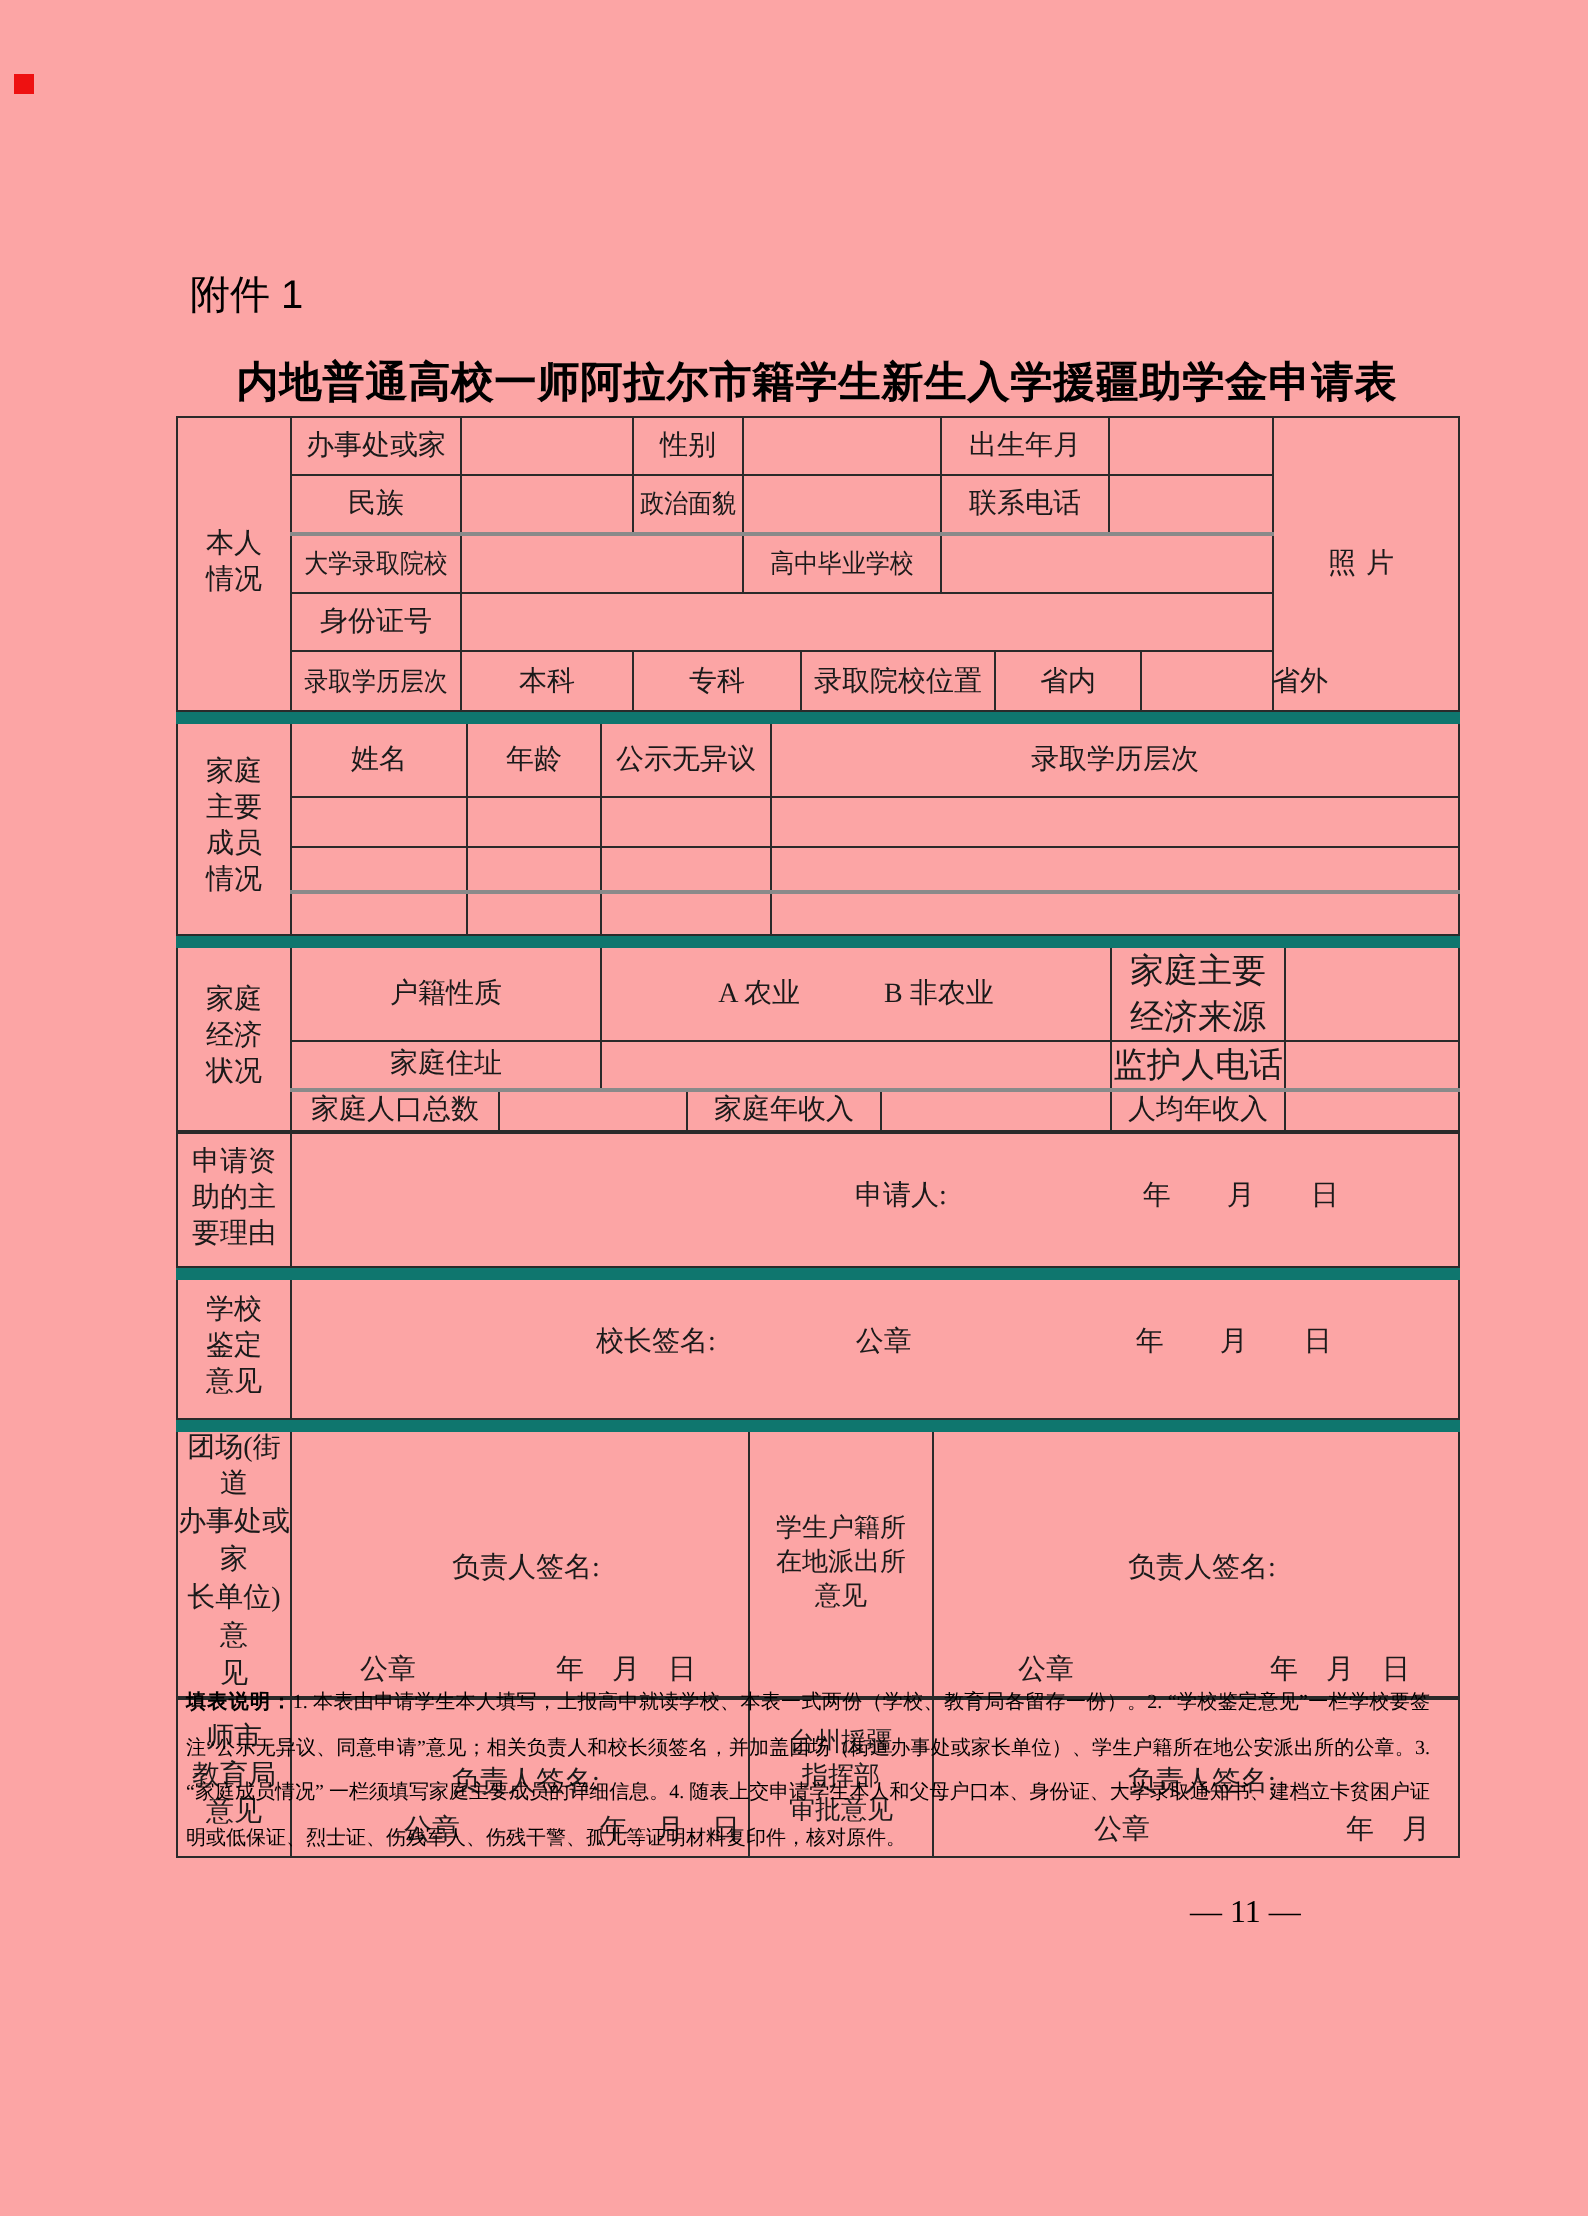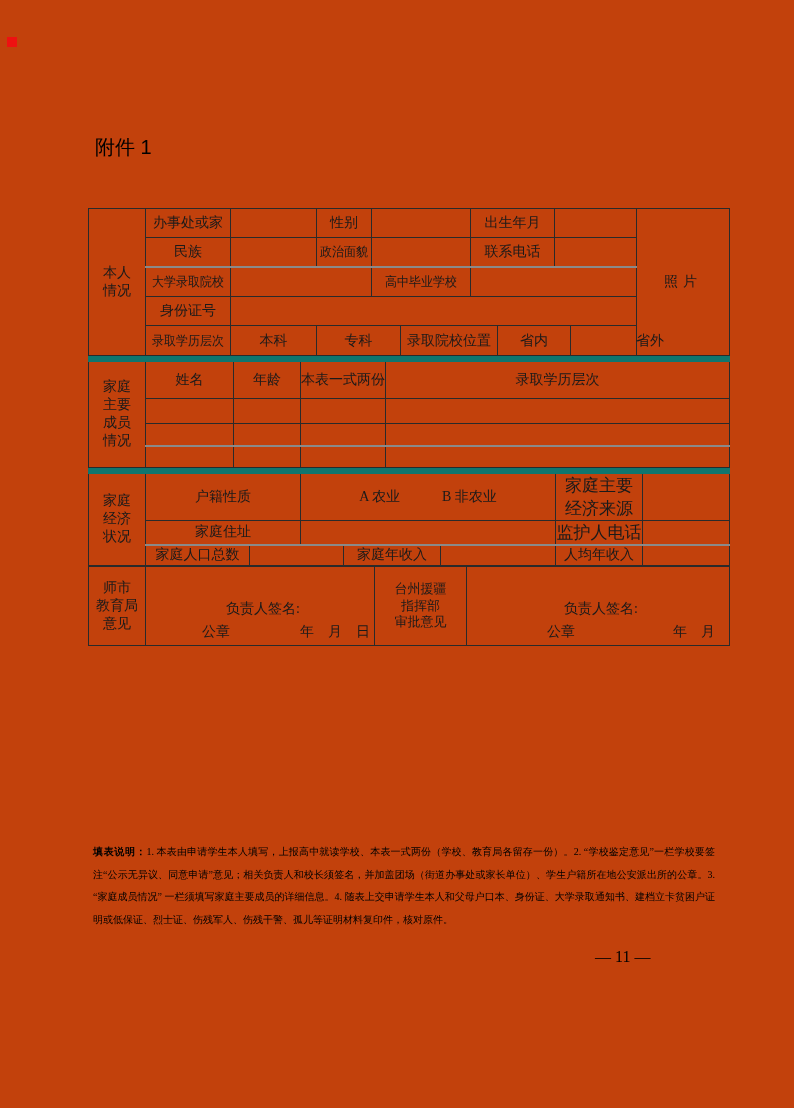--- a/index.html
+++ b/index.html
@@ -1,16 +1,16 @@
 <!DOCTYPE html>
 <html><head>
 <meta charset="utf-8">
 <style>
   html,body{margin:0;padding:0;background:#ffffff;}
-  .page{position:relative;width:794px;height:1108px;background:#c2410c;overflow:hidden;
+  .page{position:relative;width:794px;height:1108px;background:#fca5a5;overflow:hidden;
         font-family:"Liberation Serif","DejaVu Serif",serif;color:#1a1a1a;}
   .red-marker{position:absolute;left:7px;top:37px;width:10px;height:10px;background:#ee1111;}
   .attachment{position:absolute;left:95px;top:134px;font-size:20px;
               font-family:"Liberation Sans","DejaVu Sans",sans-serif;color:#000;}
   .doc-title{position:absolute;left:88px;top:177px;width:641px;text-align:center;
              font-size:21px;font-weight:bold;letter-spacing:0.5px;
              font-family:"Liberation Sans","DejaVu Sans",sans-serif;color:#000;white-space:nowrap;}
   .tablewrap{position:absolute;left:88px;top:208px;width:641px;}
   table.sec{border-collapse:collapse;table-layout:fixed;width:641px;}
   table.sec td{border:1px solid #2a2a2a;padding:0;font-size:14px;text-align:center;
@@ -37,20 +37,21 @@
 </style>
 </head>
 <body>
 
 <div class="page">
 
   <div class="red-marker"></div>
 
   <div class="attachment">附件 1</div>
 
+  <div class="doc-title">内地普通高校一师阿拉尔市籍学生新生入学援疆助学金申请表</div>
 
   <div class="tablewrap">
 
     <table class="sec s1">
       <colgroup>
         <col style="width:57px">
           <col style="width:85px">
           <col style="width:86px">
           <col style="width:55px">
         <col style="width:29px">
@@ -111,21 +112,21 @@
           <col style="width:344px">
       </colgroup>
       <tbody>
           <tr style="height:39px">
         <td rowspan="4" class="seclabel pre">家庭
 主要
 成员
 情况</td>
         <td>姓名</td>
         <td>年龄</td>
-        <td>本表一式两份</td>
+        <td>公示无异议</td>
         <td>录取学历层次</td>
       </tr>
       <tr style="height:25px">
         <td></td>
         <td></td>
         <td></td>
         <td></td>
       </tr>
       <tr style="height:23px">
         <td class="gray-bot"></td>
@@ -174,22 +175,77 @@
         <td class="leftcell">家庭人口总数</td>
         <td colspan="2"></td>
         <td class="leftcell">家庭年收入</td>
         <td></td>
         <td class="leftcell">人均年收入</td>
         <td></td>
       </tr>
     </tbody>
       </table>
 
-
-
+    <table class="sec s4">
+      <colgroup>
+          <col style="width:57px">
+          <col style="width:584px">
+        </colgroup>
+      <tbody>
+          <tr style="height:67px">
+        <td class="seclabel pre">申请资
+助的主
+要理由</td>
+        <td class="bottomline" style="padding:0 0 5px 222px;white-space:pre">申请人:　　　　　　　年　　月　　日</td>
+      </tr>
+    </tbody>
+      </table>
+
+    <table class="sec s5">
+      <colgroup>
+          <col style="width:57px">
+          <col style="width:584px">
+        </colgroup>
+      <tbody>
+          <tr style="height:72px">
+        <td class="seclabel pre">学校
+鉴定
+意见</td>
+        <td class="bottomline" style="padding:0 0 6px 89px;white-space:pre">校长签名:　　　　　公章　　　　　　　　年　　月　　日</td>
+      </tr>
+    </tbody>
+      </table>
+
+    <table class="sec s6">
+      <colgroup>
+          <col style="width:57px">
+          <col style="width:229px">
+          <col style="width:92px">
+          <col style="width:263px">
+        </colgroup>
+      <tbody>
+          <tr style="height:74px">
+        <td class="seclabel-sm pre">团场(街道
+办事处或家
+长单位)意
+见</td>
+        <td class="opcell">
+          <div class="opsign">负责人签名:</div>
+          <div class="opseal seal-a">公章　　　　　年　月　日</div>
+        </td>
+        <td class="seclabel pre" style="font-size:13px">学生户籍所
+在地派出所
+意见</td>
+        <td class="opcell">
+          <div class="opsign">负责人签名:</div>
+          <div class="opseal seal-b">公章　　　　　　　年　月　日</div>
+        </td>
+      </tr>
+    </tbody>
+      </table>
 
     <table class="sec s7">
       <colgroup>
           <col style="width:57px">
           <col style="width:229px">
           <col style="width:92px">
           <col style="width:263px">
         </colgroup>
       <tbody>
           <tr style="height:79px">

